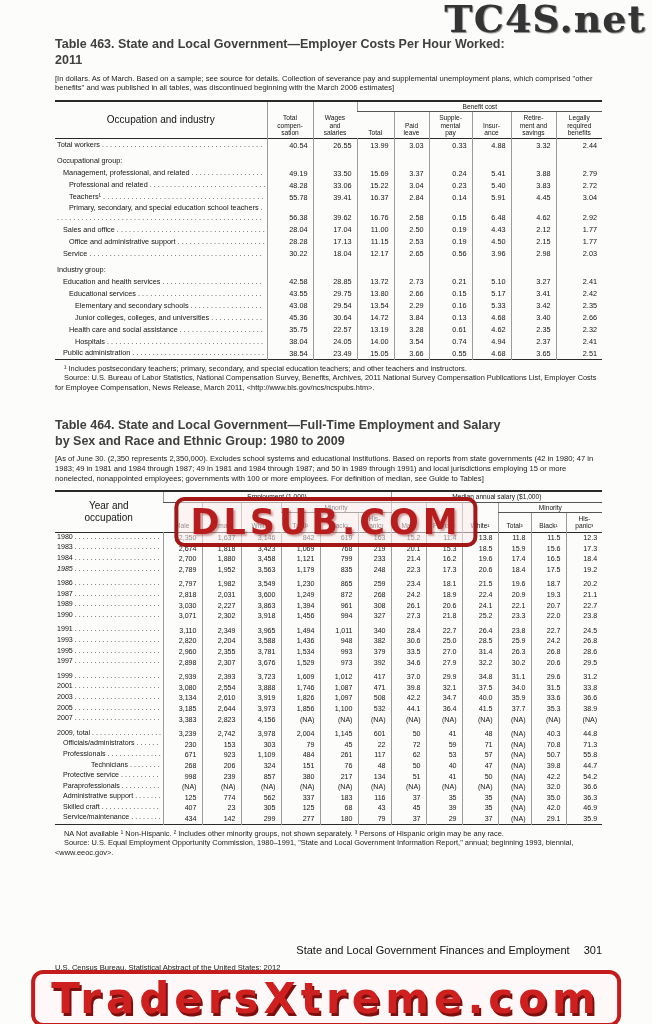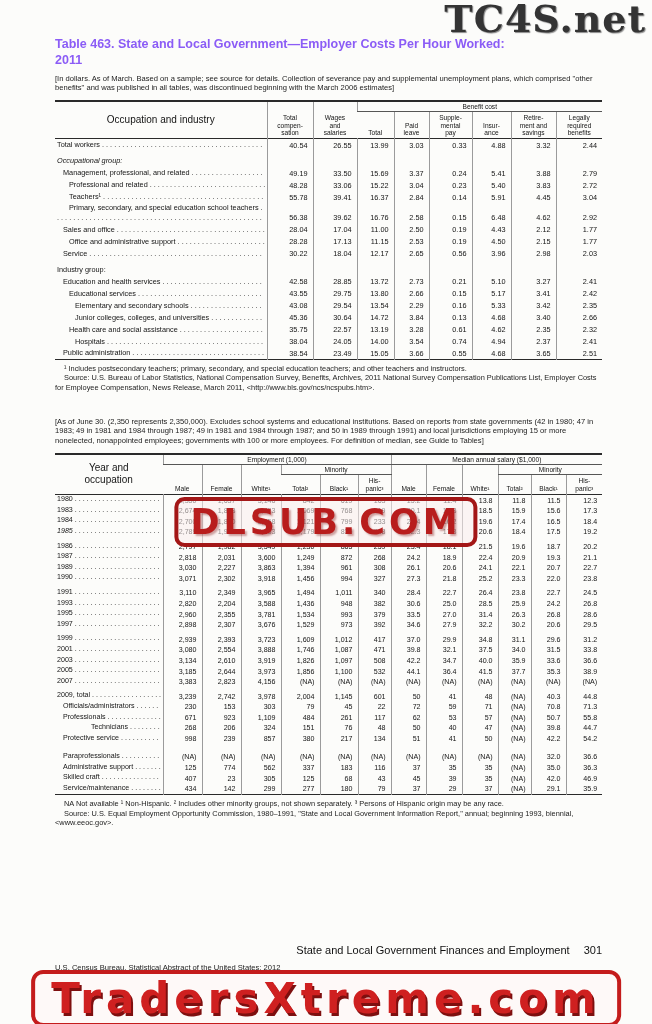--- a/index.html
+++ b/index.html
@@ -1,19 +1,19 @@
 <!DOCTYPE html>
 <html><head>
 <meta charset="utf-8">
 <style>
   *{margin:0;padding:0;box-sizing:border-box}
   body{width:652px;height:1024px;position:relative;background:#fcfcfa;
        font-family:"Liberation Sans",sans-serif;color:#141414;overflow:hidden}
   .content{position:absolute;left:55px;top:36px;width:547px}
-  .ttl{font-size:12.5px;font-weight:bold;line-height:1.3;color:#8b5cf6;margin-bottom:5px}
+  .ttl{font-size:12.5px;font-weight:bold;line-height:1.3;color:#404040;margin-bottom:5px}
   .note{font-size:7.6px;line-height:1.28;margin-bottom:7px;color:#1b1b1b}
   table{border-collapse:collapse;table-layout:fixed;width:100%;
         border-top:2px solid #2a2a2a;border-bottom:1px solid #2a2a2a}
   thead{border-bottom:1px solid #2a2a2a}
   th,td{border-left:1px solid #9b9b9b;font-weight:normal}
   th:first-child,td:first-child{border-left:none}
   .colh{font-size:6.6px;line-height:1.12;text-align:center;vertical-align:bottom;padding:2px 1px 2px 1px}
   .gb{border-bottom:1px solid #565656;vertical-align:middle;text-align:center;padding:1px}
   .stub-h{vertical-align:middle;text-align:center;font-size:10px;line-height:1.2}
   .t463{font-size:7.3px}
@@ -101,21 +101,21 @@
           <td></td>
           <td></td>
           <td></td>
           <td></td>
           <td></td>
           <td></td>
           <td></td>
         </tr>
         <tr class="drow">
           <td class="stub">
-            <div class="stub-in" style="max-height: 1.32em; font-style: italic;"><span class="txt" style="padding-left: 0px;">Occupational group:</span></div>
+            <div class="stub-in" style="max-height: 1.32em;"><span class="txt" style="padding-left: 0px;">Occupational group:</span></div>
           </td>
           <td class="num"></td>
           <td class="num"></td>
           <td class="num"></td>
           <td class="num"></td>
           <td class="num"></td>
           <td class="num"></td>
           <td class="num"></td>
           <td class="num"></td>
         </tr>
@@ -327,20 +327,21 @@
         </tr>
       </tbody>
   </table>
 
   <div class="fnblock">
     <p class="fnote">¹ Includes postsecondary teachers; primary, secondary, and special education teachers; and other teachers and instructors.</p>
     <p class="fnote">Source: U.S. Bureau of Labor Statistics, National Compensation Survey, Benefits, Archives, 2011 National Survey Compensation Publications List, Employer Costs for Employee Compensation, News Release, March 2011, &lt;http://www.bls.gov/ncs/ncspubs.htm&gt;.</p>
   </div>
 
   <div class="sec2">
+    <h2 class="ttl">Table 464. State and Local Government—Full-Time Employment and Salary<br>by Sex and Race and Ethnic Group: 1980 to 2009</h2>
     <p class="note">[As of June 30. (2,350 represents 2,350,000). Excludes school systems and educational institutions. Based on reports from state governments (42 in 1980; 47 in 1983; 49 in 1981 and 1984 through 1987; 49 in 1981 and 1984 through 1987; and 50 in 1989 through 1991) and local jurisdictions employing 15 or more nonelected, nonappointed employees; governments with 100 or more employees. For definition of median, see Guide to Tables]</p>
 
     <table class="t464">
       <colgroup>
         <col style="width:108px">
         <col style="width:39px">
           <col style="width:39px">
           <col style="width:40px">
           <col style="width:39px">
           <col style="width:38px">
@@ -807,21 +808,21 @@
             <td class="num">134</td>
             <td class="num">51</td>
             <td class="num">41</td>
             <td class="num">50</td>
             <td class="num">(NA)</td>
             <td class="num">42.2</td>
             <td class="num">54.2</td>
           </tr>
           <tr class="drow">
             <td class="stub">
-              <div class="stub-in" style="max-height: 1.32em; margin-top: 8px;"><span class="txt" style="padding-left: 6px;">Paraprofessionals</span><span class="dots"></span></div>
+              <div class="stub-in" style="max-height: 1.32em;"><span class="txt" style="padding-left: 6px;">Paraprofessionals</span><span class="dots"></span></div>
             </td>
             <td class="num">(NA)</td>
             <td class="num">(NA)</td>
             <td class="num">(NA)</td>
             <td class="num">(NA)</td>
             <td class="num">(NA)</td>
             <td class="num">(NA)</td>
             <td class="num">(NA)</td>
             <td class="num">(NA)</td>
             <td class="num">(NA)</td>

